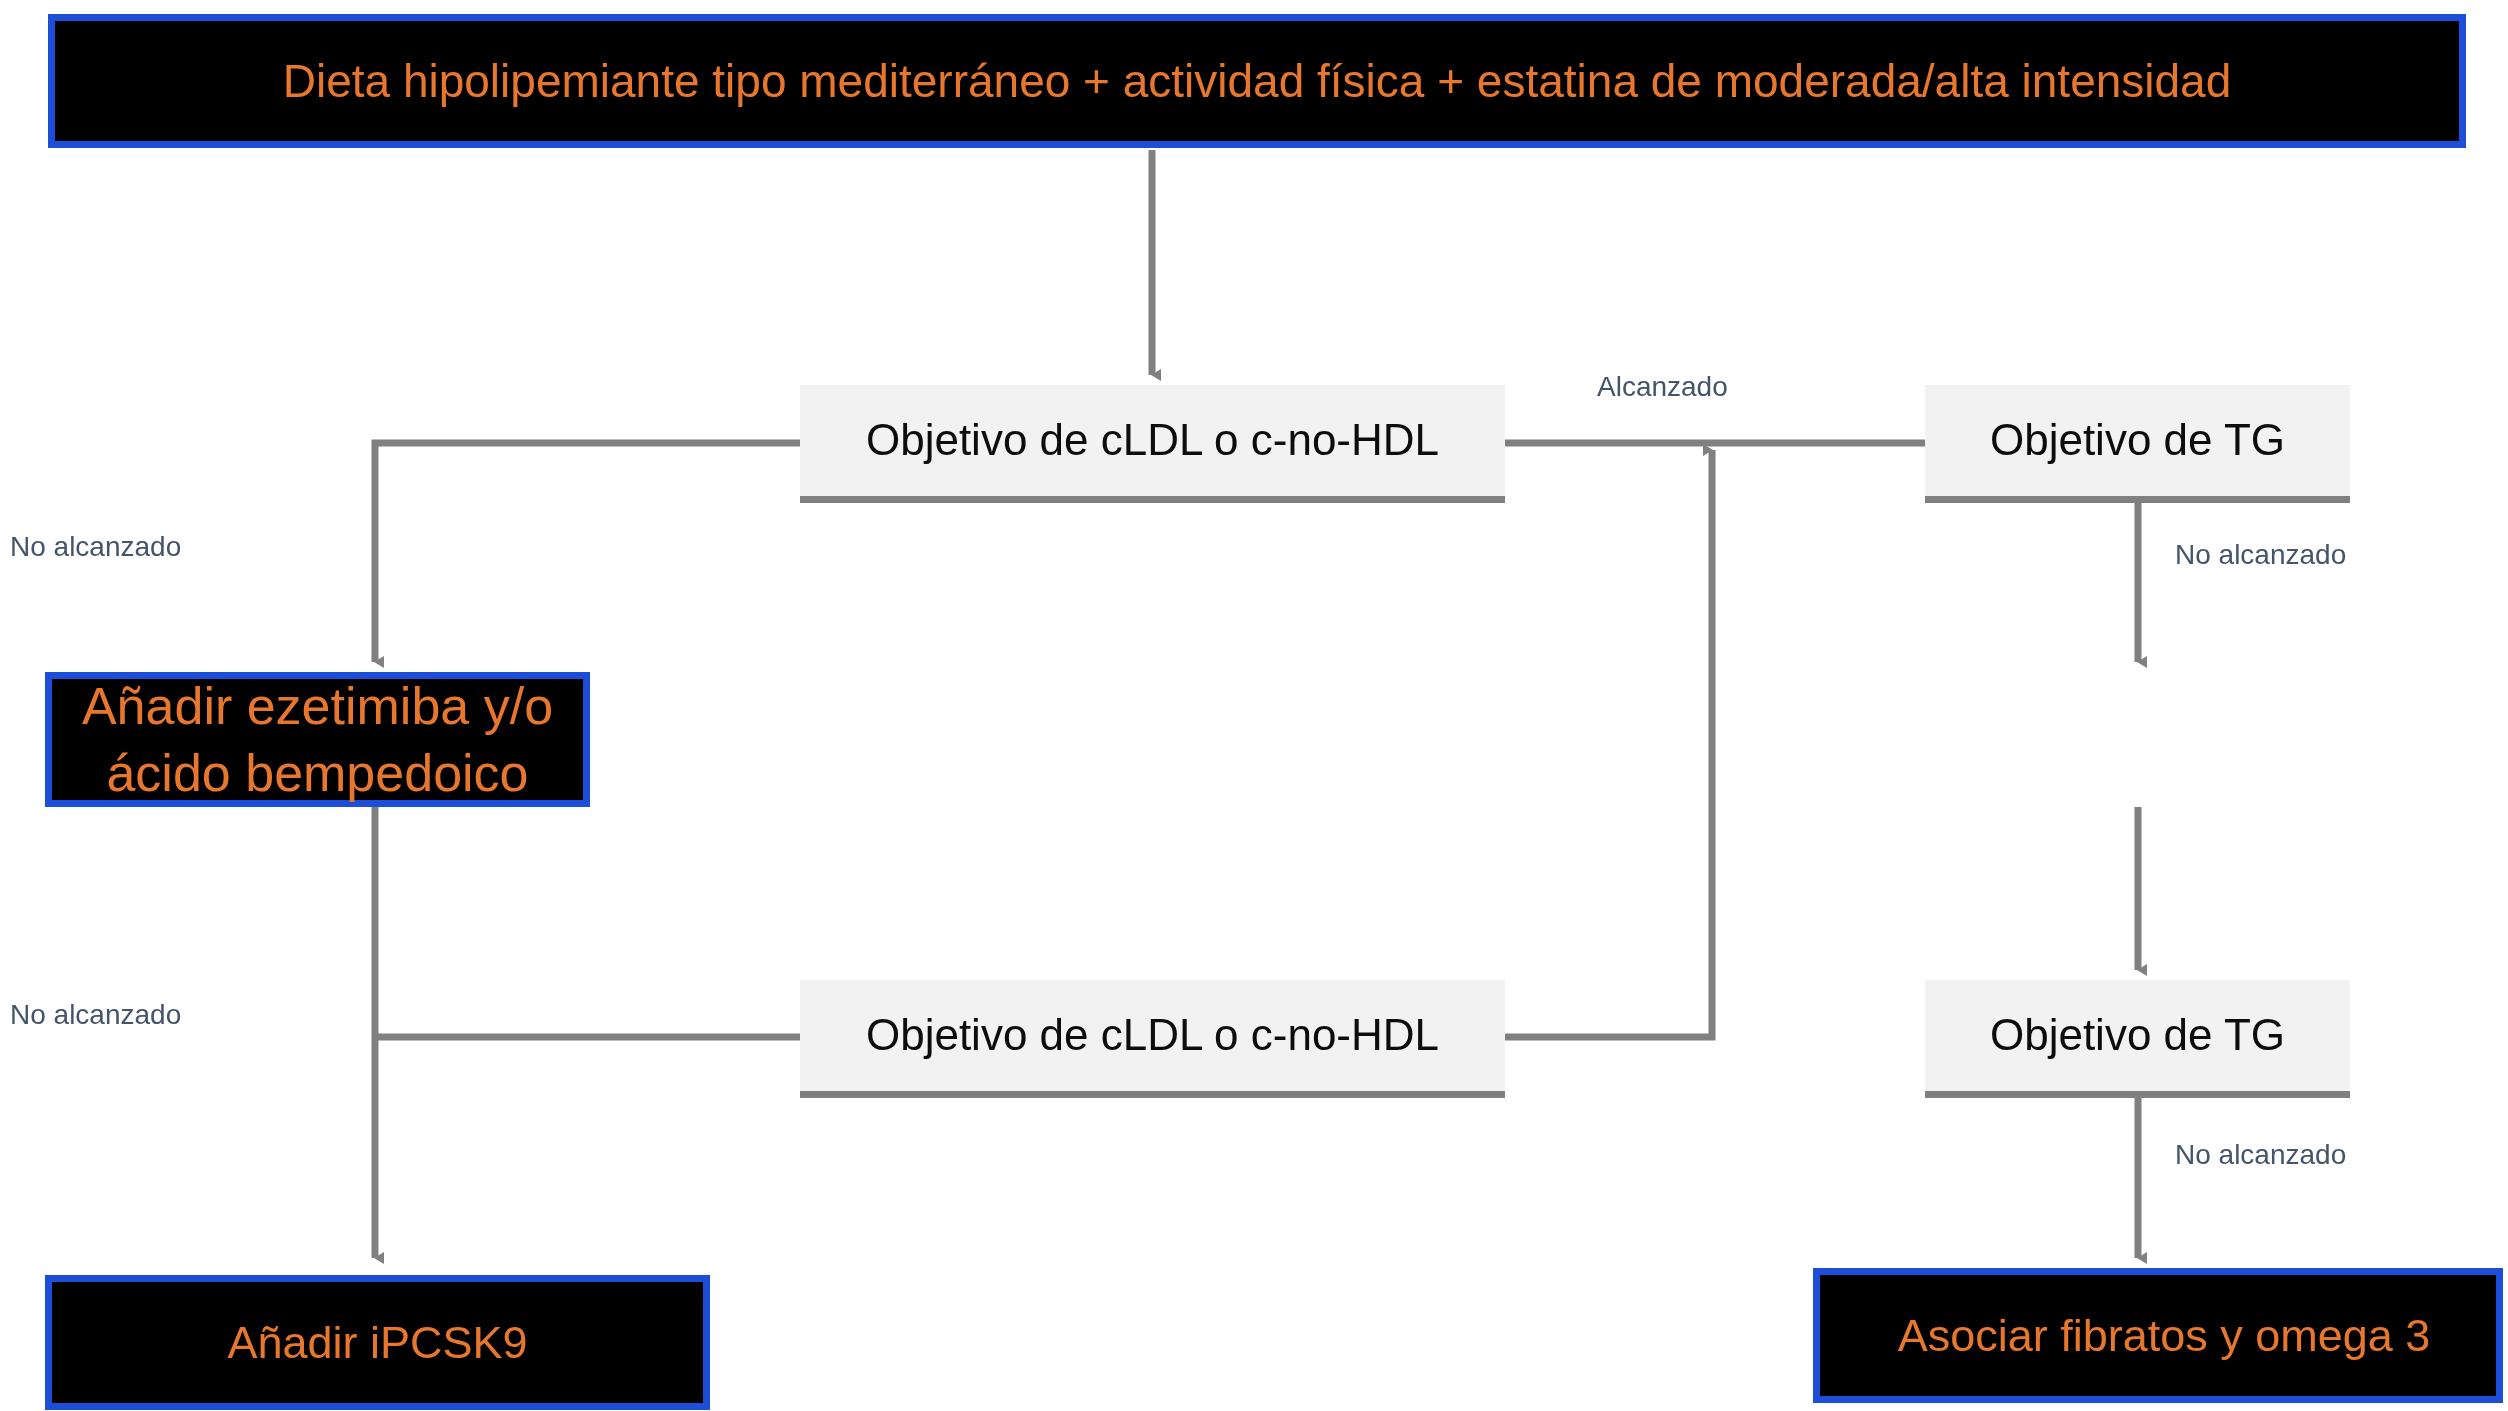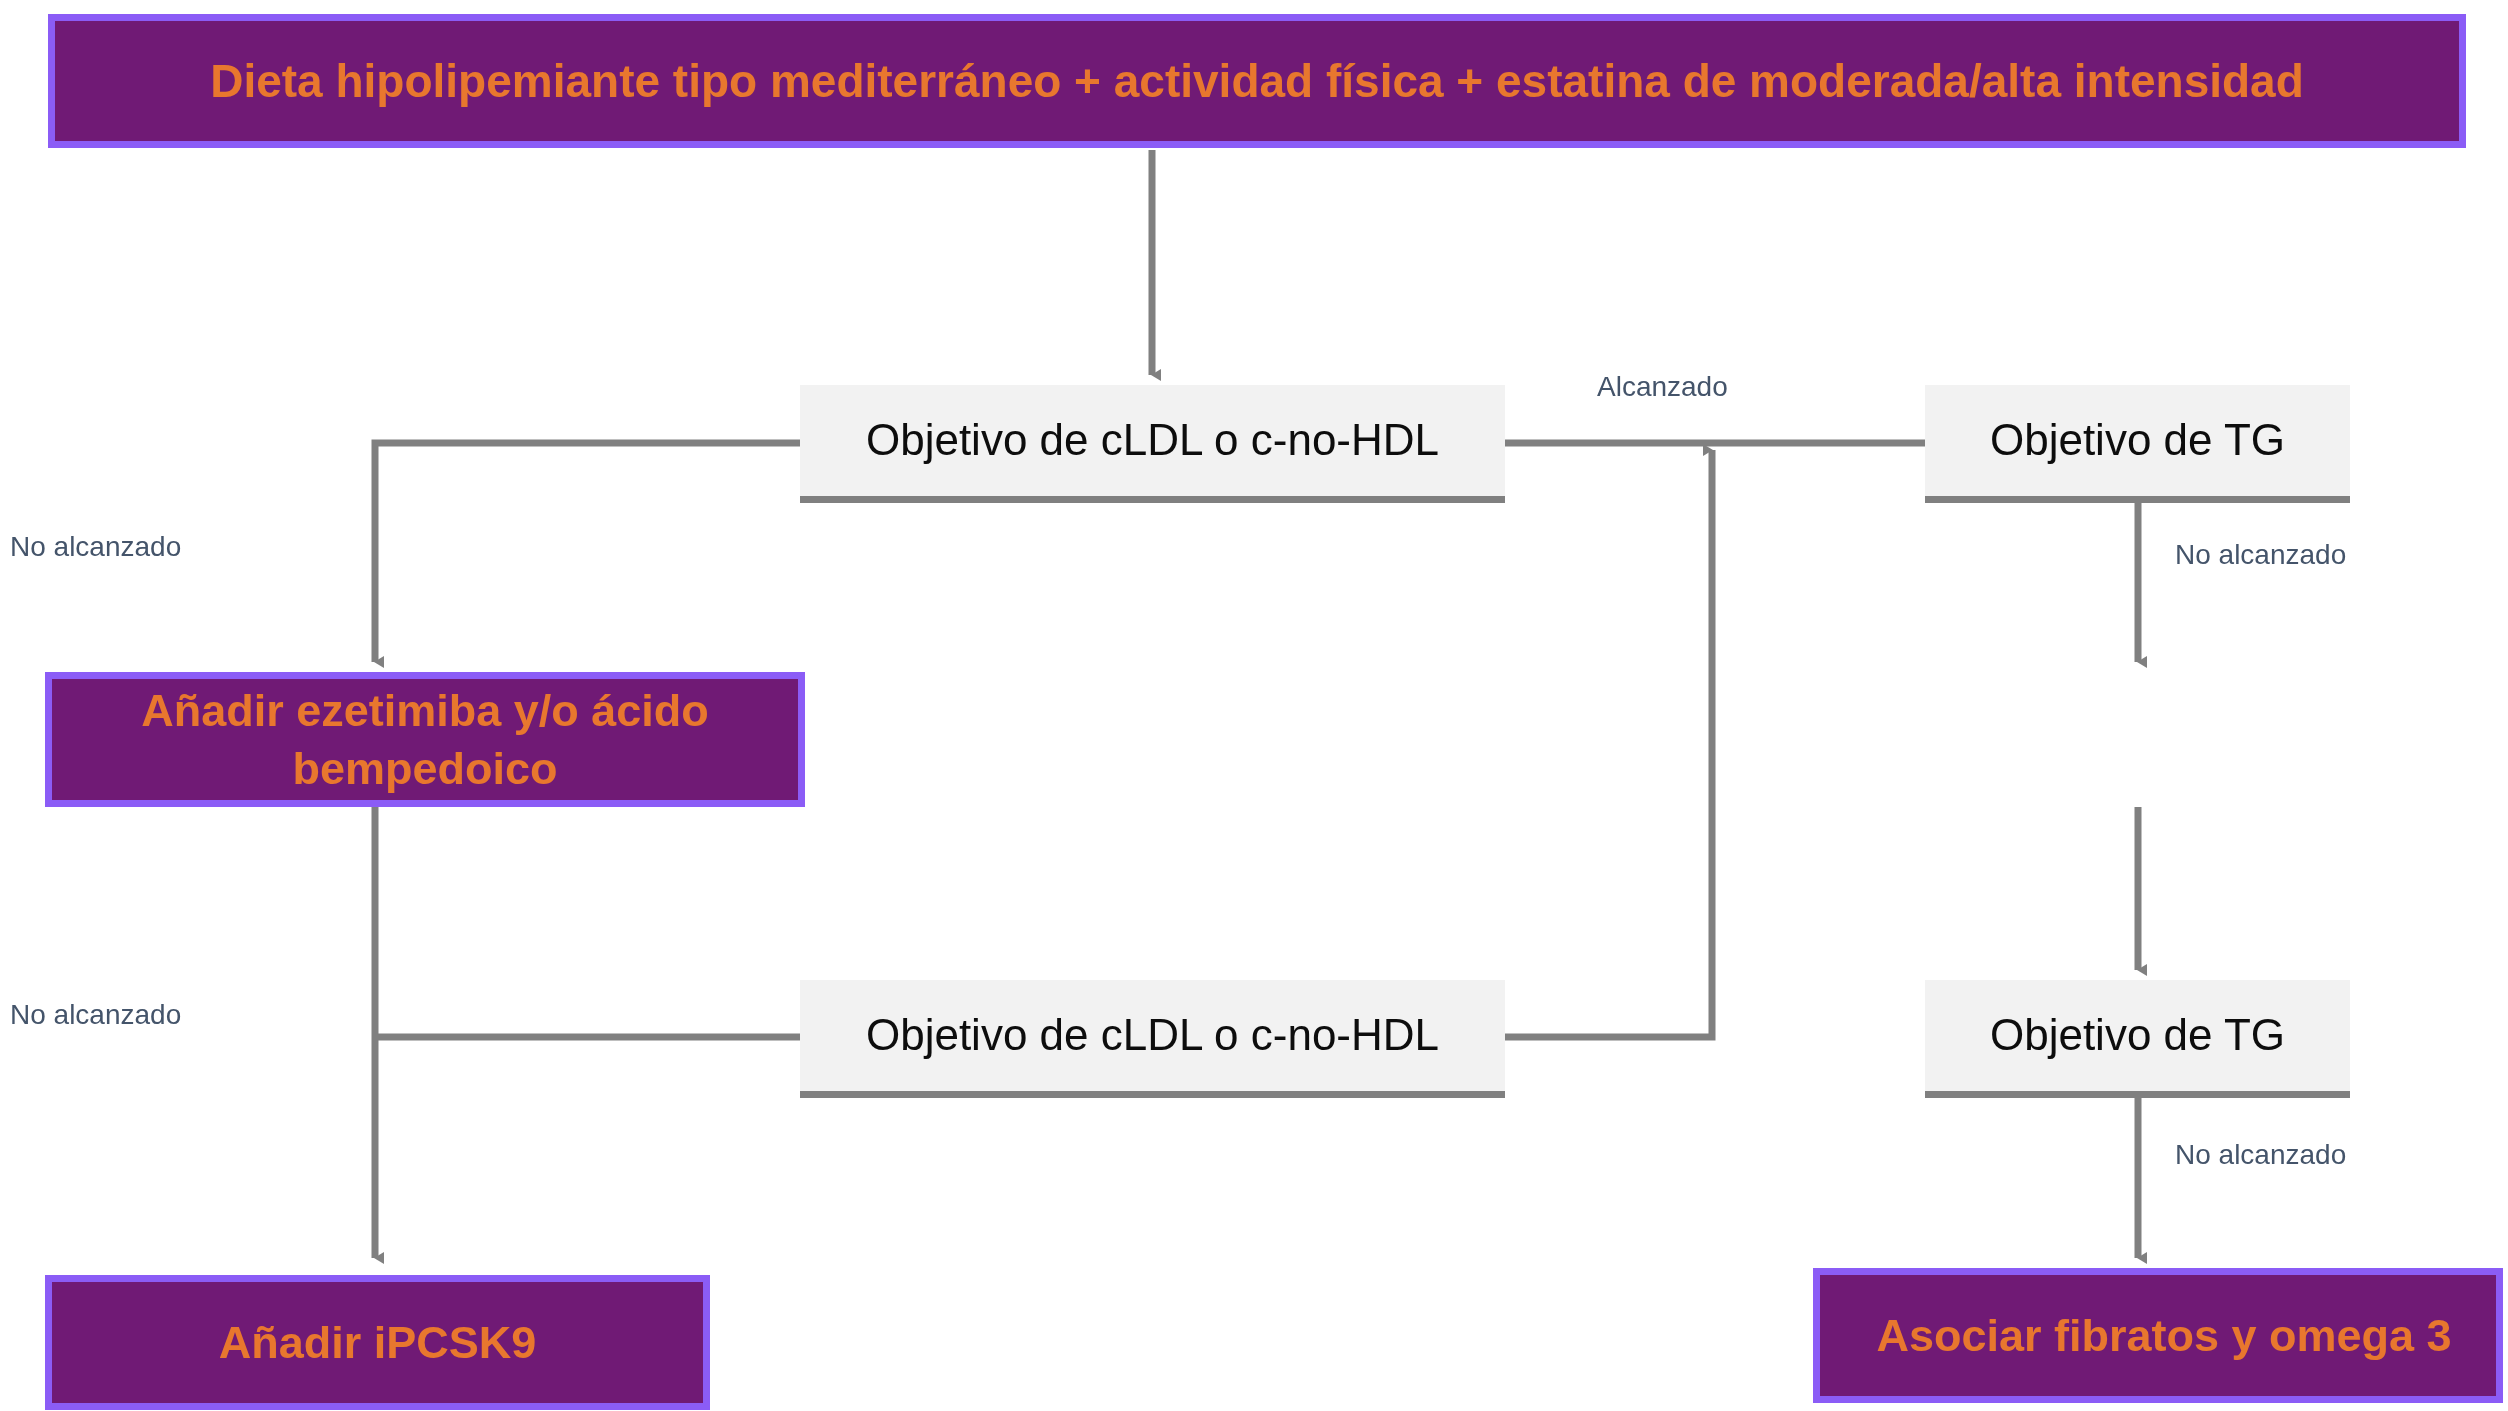--- a/index.html
+++ b/index.html
@@ -24,29 +24,29 @@
     top: 0;
     width: 2508px;
     height: 1411px;
     pointer-events: none;
   }
 
   
   .orange-box {
     position: absolute;
     box-sizing: border-box;
-    border: 7px solid #8b5cf6;
-    background: #701a75;
+    border: 7px solid #1d4ed8;
+    background: #000000;
     color: #E8772E;
     display: flex;
     align-items: center;
     justify-content: center;
     text-align: center;
     line-height: 1.28;
-    font-weight: 700;
+    font-weight: 400;
   }
 
   
   .grey-box {
     position: absolute;
     box-sizing: border-box;
     background: #F2F2F2;
     border-bottom: 7px solid #808080;
     color: #0d0d0d;
     display: flex;
@@ -60,21 +60,21 @@
   .edge-label {
     position: absolute;
     color: #44546A;
     font-size: 28px;
     white-space: nowrap;
     line-height: 1.1;
   }
 
   
   #box-top       { left: 48px;  top: 14px;   width: 2418px; height: 134px; font-size: 46px; }
-  #box-ezetimiba { left: 45px;  top: 672px;  width: 760px;  height: 135px; font-size: 45px; }
+  #box-ezetimiba { left: 45px;  top: 672px;  width: 545px;  height: 135px; font-size: 52px; }
   #box-ipcsk9    { left: 45px;  top: 1268px; width: 665px;  height: 135px; font-size: 45px; margin-top: 7px; }
   #box-fibratos  { left: 1813px;top: 672px;  width: 690px;  height: 135px; font-size: 45px; }
   #box-asociar   { left: 1813px;top: 1268px; width: 690px;  height: 135px; font-size: 45px; padding-left: 12px; }
 
   #box-ldl-1 { left: 800px;  top: 385px;  width: 705px; height: 118px; font-size: 44px; }
   #box-ldl-2 { left: 800px;  top: 980px;  width: 705px; height: 118px; font-size: 44px; }
   #box-tg-1  { left: 1925px; top: 385px;  width: 425px; height: 118px; font-size: 44px; }
   #box-tg-2  { left: 1925px; top: 980px;  width: 425px; height: 118px; font-size: 44px; }
 
   #label-alcanzado    { left: 1597px; top: 372px;  }

